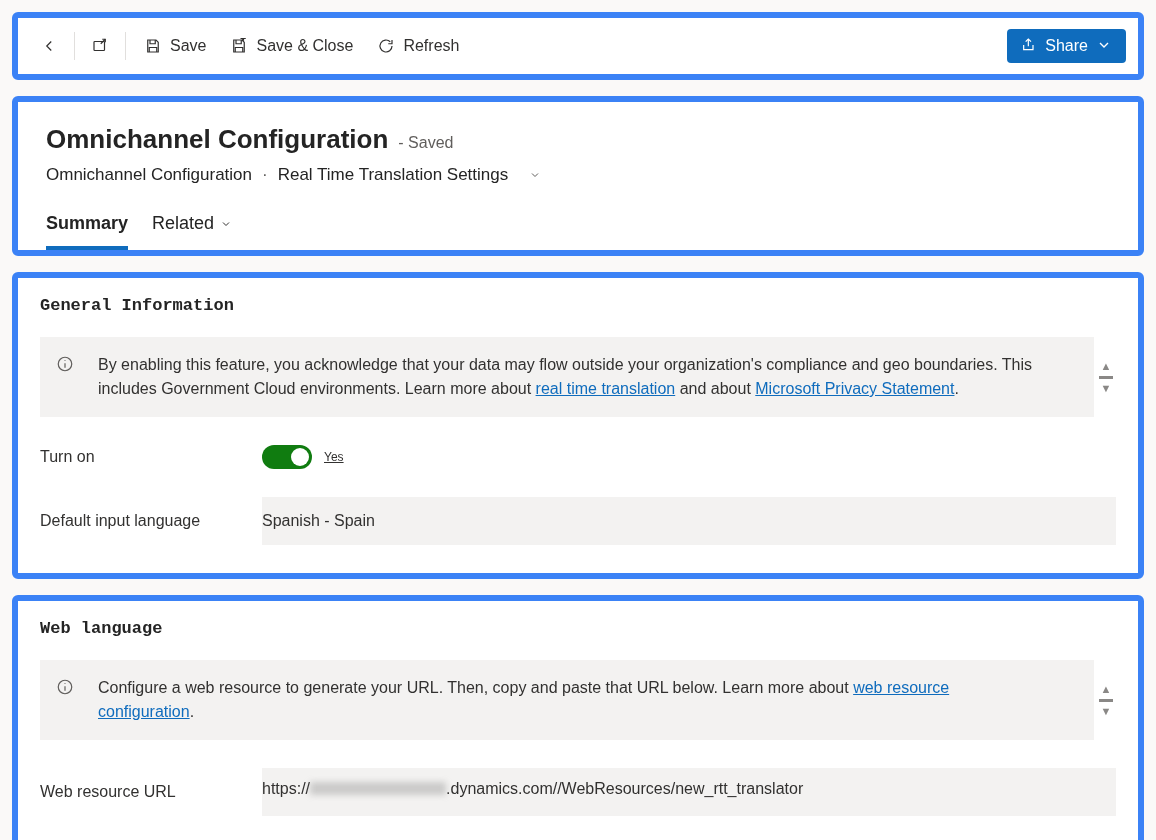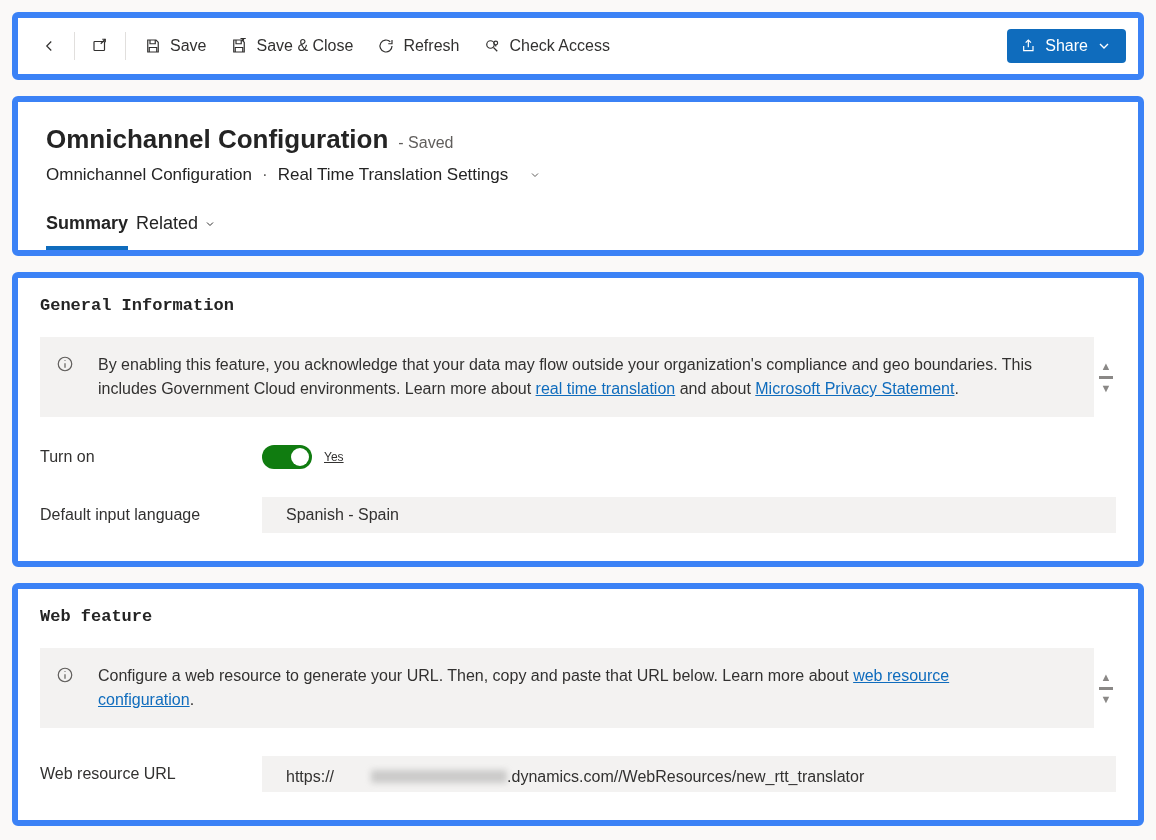--- a/index.html
+++ b/index.html
@@ -39,21 +39,21 @@
   .tbtn.icon-only { padding: 6px 10px; }
   .divider {
     width: 1px;
     height: 28px;
     background: #e1dfdd;
     margin: 0 6px;
   }
   .spacer { flex: 1; }
   .share-btn {
     display: inline-flex;
-    align-items: center;
+    align-items: flex-start;
     gap: 8px;
     background: #0f6cbd;
     color: #fff;
     border: none;
     border-radius: 4px;
     padding: 8px 14px;
     font-size: 16px;
     cursor: pointer;
   }
   .share-btn svg { width: 16px; height: 16px; }
@@ -68,21 +68,21 @@
     gap: 10px;
     margin-top: 10px;
     font-size: 17px;
     color: #242424;
   }
   .bc-sep { color: #605e5c; }
   .bc-last { display: inline-flex; align-items: center; gap: 21px; }
   .chev { width: 12px; height: 12px; }
   .tabs {
     display: flex;
-    gap: 8px;
+    gap: 24px;
     margin-top: 28px;
   }
   .tab {
     font-size: 18px;
     padding-bottom: 12px;
     border-bottom: 4px solid transparent;
     cursor: pointer;
     color: #242424;
     display: inline-flex;
     align-items: center;
@@ -141,36 +141,35 @@
     width: 18px; height: 18px;
     background: #fff;
     border-radius: 50%;
     position: absolute;
     top: 3px; right: 3px;
   }
   .toggle-label { font-size: 12px; text-decoration: underline; }
   .field-input {
     flex: 1;
     background: #f3f2f1;
-    padding: 12px 24px;
+    padding: 12px 0;
     font-size: 16px;
     color: #323130;
     border: none;
     outline: none;
-    height: 36px;
+    height: 48px;
     width: 100%;
   }
   .url-field {
     position: relative;
   }
   .blur-span {
     position: relative;
     color: transparent;
     user-select: none;
-    margin-left: 37px;
   }
   .blur-span::after {
     content: "";
     position: absolute;
     left: 0; top: 2px; right: 0; bottom: 2px;
     background: rgba(130,130,130,0.35);
     filter: blur(3px);
     border-radius: 2px;
   }
 </style>
@@ -210,29 +209,20 @@
           <path d="M21 2l-3 0 0 3"></path>
         </svg>
       <span>Save &amp; Close</span>
     </button>
     <button class="tbtn">
       <svg viewBox="0 0 24 24" fill="none" stroke="#323130" stroke-width="1.6">
           <path d="M20 12a8 8 0 1 1-2.34-5.66"></path>
           <path d="M20 4v5h-5"></path>
         </svg>
       <span>Refresh</span>
-    </button>
-    <button class="tbtn">
-      <svg viewBox="0 0 24 24" fill="none" stroke="#323130" stroke-width="1.6">
-          <circle cx="10" cy="10" r="5"></circle>
-          <path d="M14 14l5 5"></path>
-          <circle cx="17" cy="8" r="2.5"></circle>
-          <path d="M17 10.5v2"></path>
-        </svg>
-      <span>Check Access</span>
     </button>
     <div class="spacer"></div>
     <button class="share-btn">
       <svg viewBox="0 0 24 24" fill="none" stroke="#fff" stroke-width="1.8">
           <path d="M4 12v7h14v-7"></path>
           <path d="M11 3v11"></path>
           <path d="M7 7l4-4 4 4"></path>
         </svg>
       <span>Share</span>
       <svg class="chev" viewBox="0 0 24 24" fill="none" stroke="#fff" stroke-width="2">
@@ -300,21 +290,21 @@
     </div>
   </div>
 
   <div class="form-row">
     <div class="form-label">Default input language</div>
     <input class="field-input" readonly="" value="Spanish - Spain" style="">
   </div>
 </div>
 
 <div class="card section-card">
-  <div class="section-title">Web feature</div>
+  <div class="section-title">Web language</div>
   <div class="notice-wrap">
     <div class="notice">
       <svg class="notice-icon" viewBox="0 0 24 24" fill="none" stroke="currentColor" stroke-width="1.6">
           <circle cx="12" cy="12" r="9"></circle>
           <path d="M12 7v1"></path>
           <path d="M12 11v6"></path>
         </svg>
       <div>
         <span>Configure a web resource to generate your URL. Then, copy and paste that URL below. Learn more about </span><span class="link">web resource configuration</span><span>.</span>
       </div>

